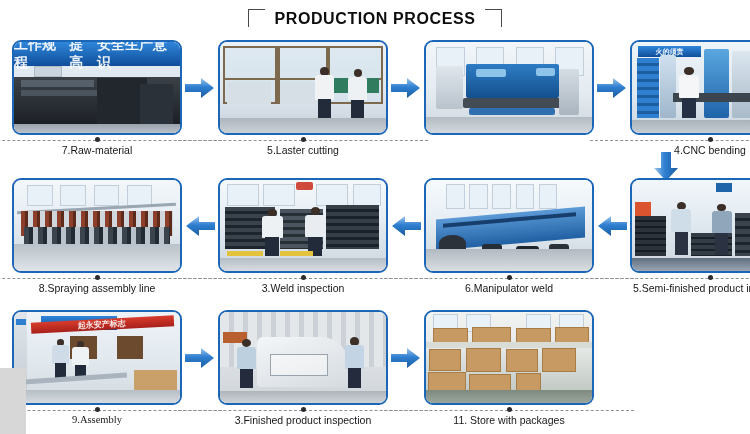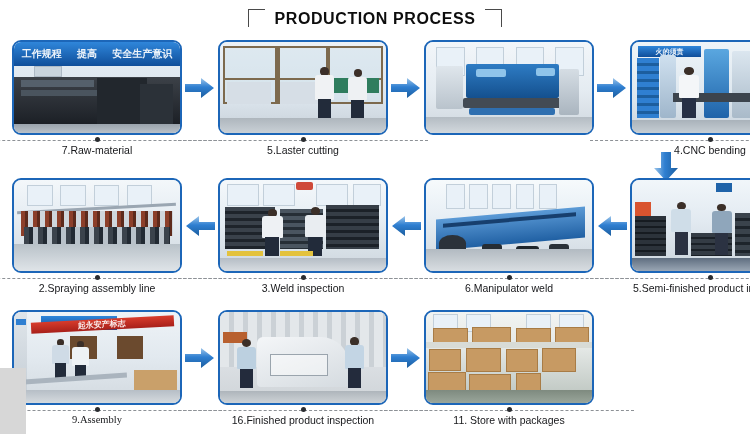--- a/index.html
+++ b/index.html
@@ -161,21 +161,21 @@
     height: 66px;
     background: #d7d7d7;
   }
 
   
   .ph { position: absolute; }
   .wall { position: absolute; inset: 0; }
   .cn-glyphs {
     position: absolute; inset: 0;
     display: flex; align-items: center; justify-content: space-around;
-    color: #ffffff; font-size: 10px; font-weight: bold;
+    color: #ffffff; font-size: 14px; font-weight: bold;
     font-family: "DejaVu Sans", sans-serif;
     opacity: 0.92;
   }
   .win {
     position: absolute; background: #e9f1f8; border: 1px solid #c2cfda;
   }
   .floor { position: absolute; left: 0; right: 0; bottom: 0; }
   .person { position: absolute; }
   .p-head { position: absolute; border-radius: 50%; background: #3b2f28; }
   .p-body { position: absolute; border-radius: 3px 3px 1px 1px; }
@@ -356,21 +356,21 @@
         <div class="win" style="left:68%;top:6%;width:14%;height:20%;"></div>
         <div class="beam" style="left:2%;top:30%;width:96%;height:3%;transform:rotate(-3deg);"></div>
         <div class="ph" style="left:4%;top:34%;width:92%;height:28%;background:repeating-linear-gradient(90deg,#8c3f2a 0 4px,#5d2a1c 4px 7px,#cfd6dc 7px 12px);"></div>
         <div class="ph" style="left:6%;top:52%;width:88%;height:20%;background:repeating-linear-gradient(90deg,#3b434c 0 5px,#222a33 5px 9px,#b9c2ca 9px 14px);"></div>
         <div class="floor" style="height:30%;background:linear-gradient(180deg,#b9c2c9,#dfe4e8);"></div>
       </div>
     </div>
     <div class="caption-zone">
       <div class="rail"></div>
       <div class="rail-dot"></div>
-      <div style="text-align:center;"><span class="caption">2.Spraying assembly line</span></div>
+      <div style="text-align:center;"><span class="caption">8.Spraying assembly line</span></div>
     </div>
   </div>
 
   <div class="cell arrow-cell">
     <svg class="arrow-h" width="30" height="22" viewBox="0 0 30 22">
       <path d="M30 7 L14 7 L14 1 L1 11 L14 21 L14 15 L30 15 Z" fill="url(#ag1)"></path>
     </svg>
   </div>
 
   <div class="cell step" style="width:170px;">
@@ -535,21 +535,21 @@
           <div class="p-head" style="left:32%;top:0;width:38%;height:16%;"></div>
           <div class="p-body" style="left:8%;top:15%;width:84%;height:46%;background:#c3d5e4;"></div>
           <div class="p-legs" style="left:22%;top:60%;width:56%;height:40%;background:#232b3c;"></div>
         </div>
         <div class="floor" style="height:13%;background:linear-gradient(180deg,#aeb5bb,#cdd2d6);"></div>
       </div>
     </div>
     <div class="caption-zone">
       <div class="rail"></div>
       <div class="rail-dot"></div>
-      <div style="text-align:center;"><span class="caption">16.Finished product inspection</span></div>
+      <div style="text-align:center;"><span class="caption">3.Finished product inspection</span></div>
     </div>
   </div>
 
   <div class="cell arrow-cell">
     <svg class="arrow-h" width="30" height="22" viewBox="0 0 30 22">
       <path d="M0 7 L16 7 L16 1 L29 11 L16 21 L16 15 L0 15 Z" fill="url(#ag1)"></path>
     </svg>
   </div>
 
   <div class="cell step" style="width:170px;">

